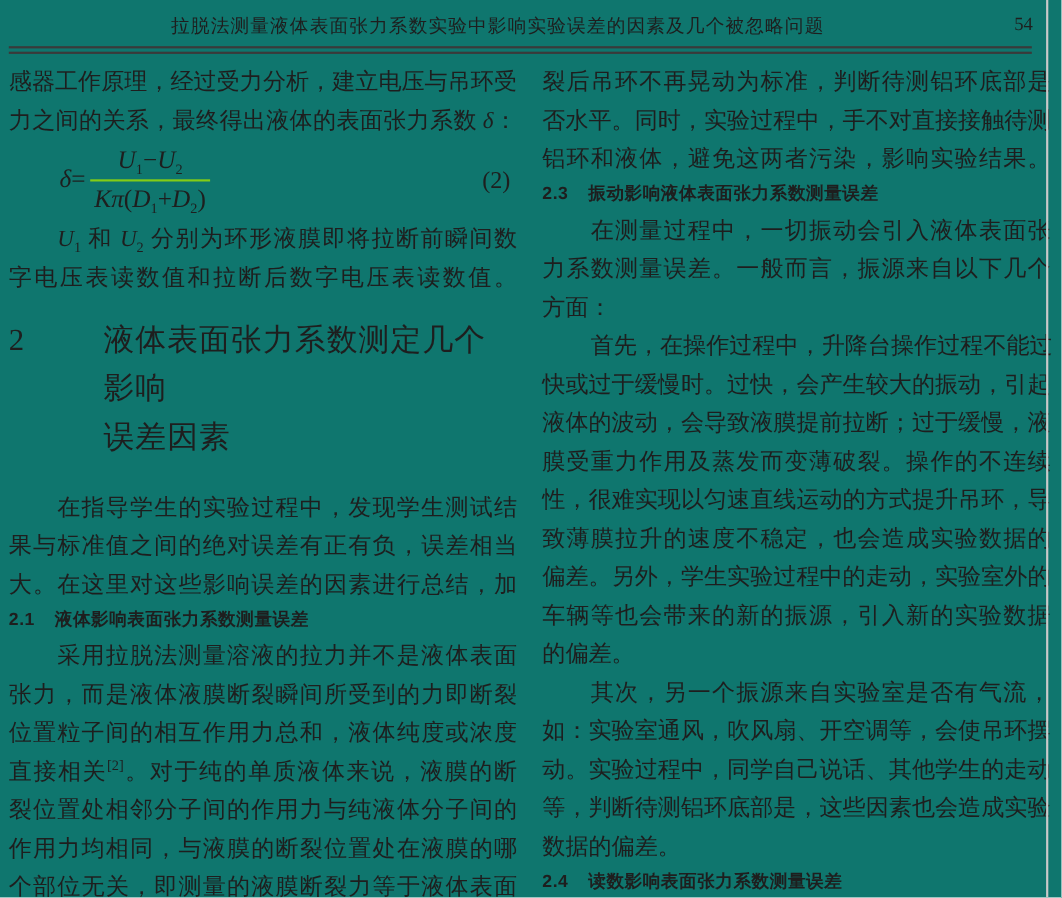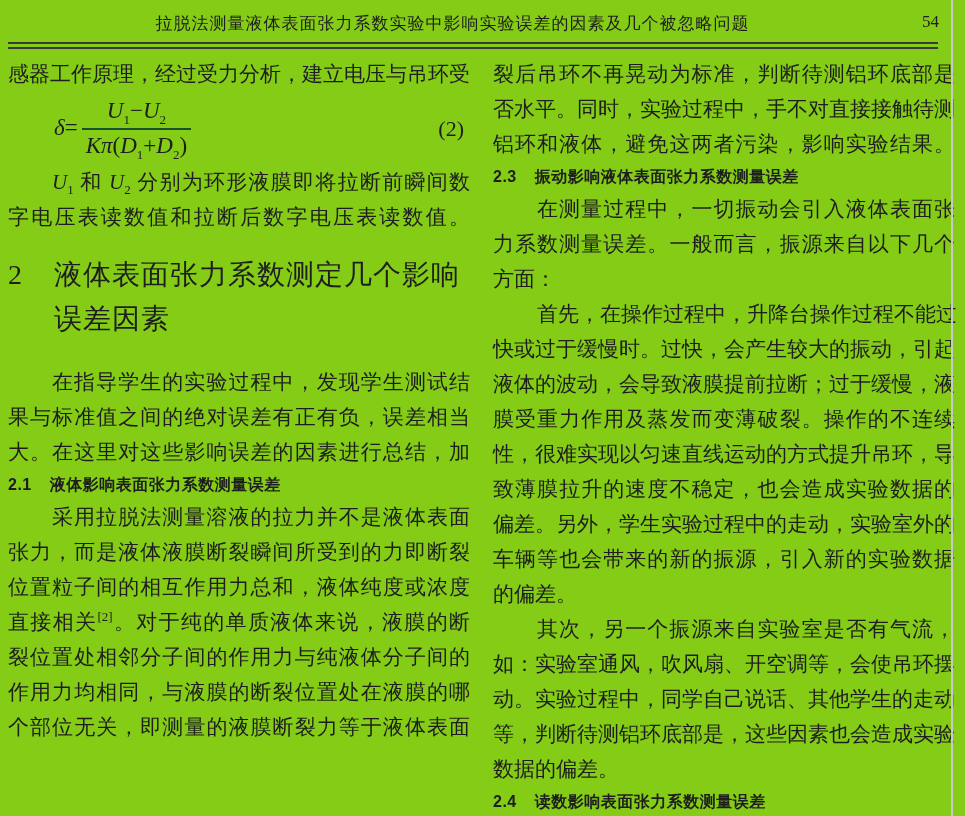--- a/index.html
+++ b/index.html
@@ -1,19 +1,19 @@
 <!DOCTYPE html>
 <html><head>
 <meta charset="utf-8">
 <style>
   html,body { margin:0; padding:0; background:#ffffff; }
   .page {
     position:relative;
     width:965px; height:816px;
-    background:#84cc16;
+    background:#0f766e;
     overflow:hidden;
     font-family:"Liberation Serif","DejaVu Serif",serif;
     color:#1e1e1e;
   }
   
   .hdr-title {
     position:absolute; top:12px; left:60px; right:120px;
     text-align:center; font-size:17px; letter-spacing:1px;
     white-space:nowrap;
   }
@@ -43,50 +43,51 @@
   sup { font-size:13px; line-height:0; }
   .it { font-style:italic; }
   
   .formula {
     position:relative; height:73px;
     display:flex; align-items:center;
     padding-left:46px; font-size:23px; line-height:1.25;
   }
   .formula .lhs { margin-right:4px; }
   .frac { display:inline-block; vertical-align:middle; text-align:center; }
-  .frac .fnum { display:block; border-bottom:2px solid #14532d; padding:0 10px 2px; }
+  .frac .fnum { display:block; border-bottom:2px solid #84cc16; padding:0 10px 2px; }
   .frac .fden { display:block; padding:2px 4px 0; }
   .eq-num { position:absolute; right:6px; top:50%; transform:translateY(-50%); font-size:22px; }
   
   .sec-h {
     display:flex; margin:18px 0 24px;
     font-size:28px; line-height:44px; letter-spacing:1px;
   }
   .sec-h .num { width:46px; flex:none; }
-  .sec-h .txt { flex:1; }
+  .sec-h .txt { flex:1;margin-left:40px; }
   .sub-h {
     font-family:"Liberation Sans","DejaVu Sans",sans-serif;
     font-weight:bold; font-size:16px; line-height:30px;
     letter-spacing:0.5px; white-space:nowrap;
   }
   .sub-h .num { margin-right:18px; }
 </style>
 </head>
 <body>
 
 <div class="page">
 
   <div class="hdr-title">拉脱法测量液体表面张力系数实验中影响实验误差的因素及几个被忽略问题</div>
   <div class="hdr-page">54</div>
   <div class="hdr-rule"></div>
 
   <div class="col col-left">
 
     <div>
         <div class="ln">感器工作原理，经过受力分析，建立电压与吊环受</div>
+        <div class="ln"><span>力之间的关系，最终得出液体的表面张力系数 </span><span class="it">δ</span><span>：</span></div>
       </div>
 
     <div class="formula">
       <span class="lhs"><span class="it">δ</span><span>=</span></span>
       <span class="frac">
         <span class="fnum"><span class="it">U</span><sub>1</sub><span>−</span><span class="it">U</span><sub>2</sub></span>
         <span class="fden"><span class="it">K</span><span class="it">π</span><span>(</span><span class="it">D</span><sub>1</sub><span>+</span><span class="it">D</span><sub>2</sub><span>)</span></span>
       </span>
       <span class="eq-num">(2)</span>
     </div>

